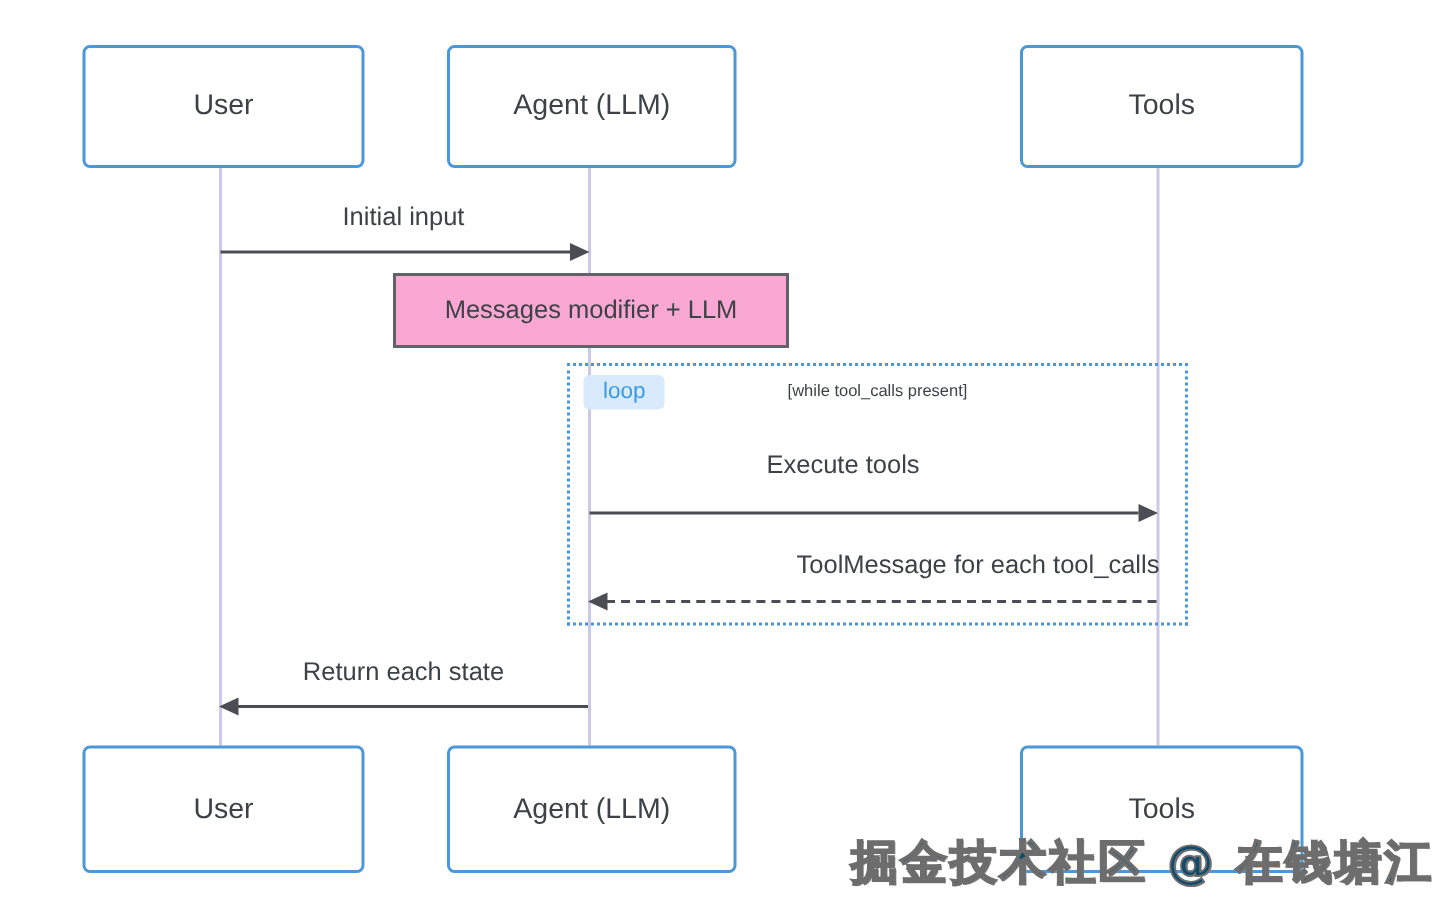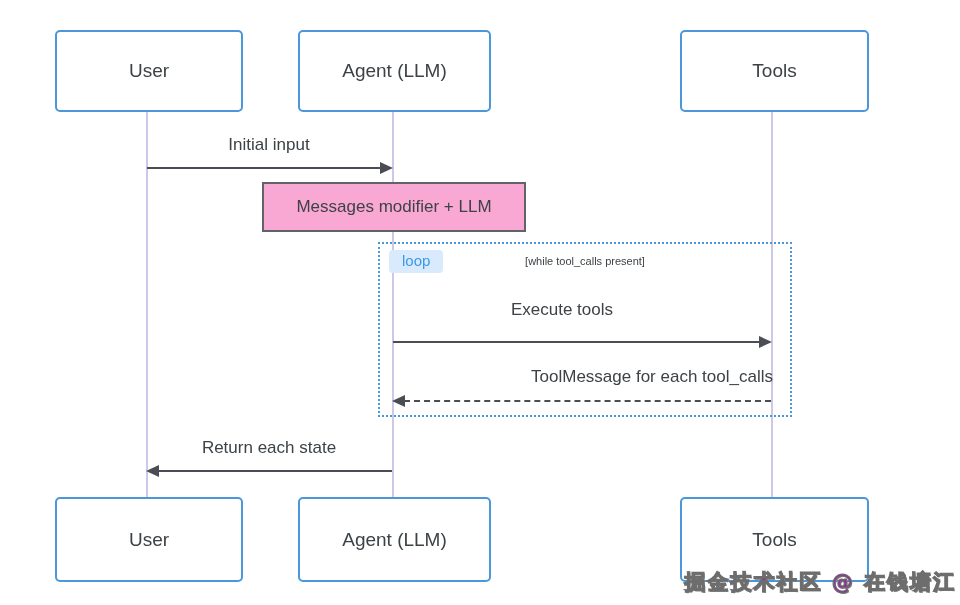--- a/index.html
+++ b/index.html
@@ -86,23 +86,23 @@
   }
   .loop-cond {
     position: absolute; left: 0; right: 0; top: 11px;
     text-align: center;
     font-size: 11px;
   }
 
   
   .watermark {
     position: absolute; right: 4px; bottom: 9px;
-    font-size: 21px; font-weight: bold;
+    font-size: 31px; font-weight: bold;
     letter-spacing: 2px;
-    color: #a21caf;
+    color: #0c4a6e;
     -webkit-text-stroke: 1.2px #6d6d6d;
     text-shadow: 1px 1px 0 #8a8a8a;
     white-space: nowrap;
     z-index: 5;
     font-family: "DejaVu Sans", sans-serif;
   }
 </style>
 </head>
 <body>
 

